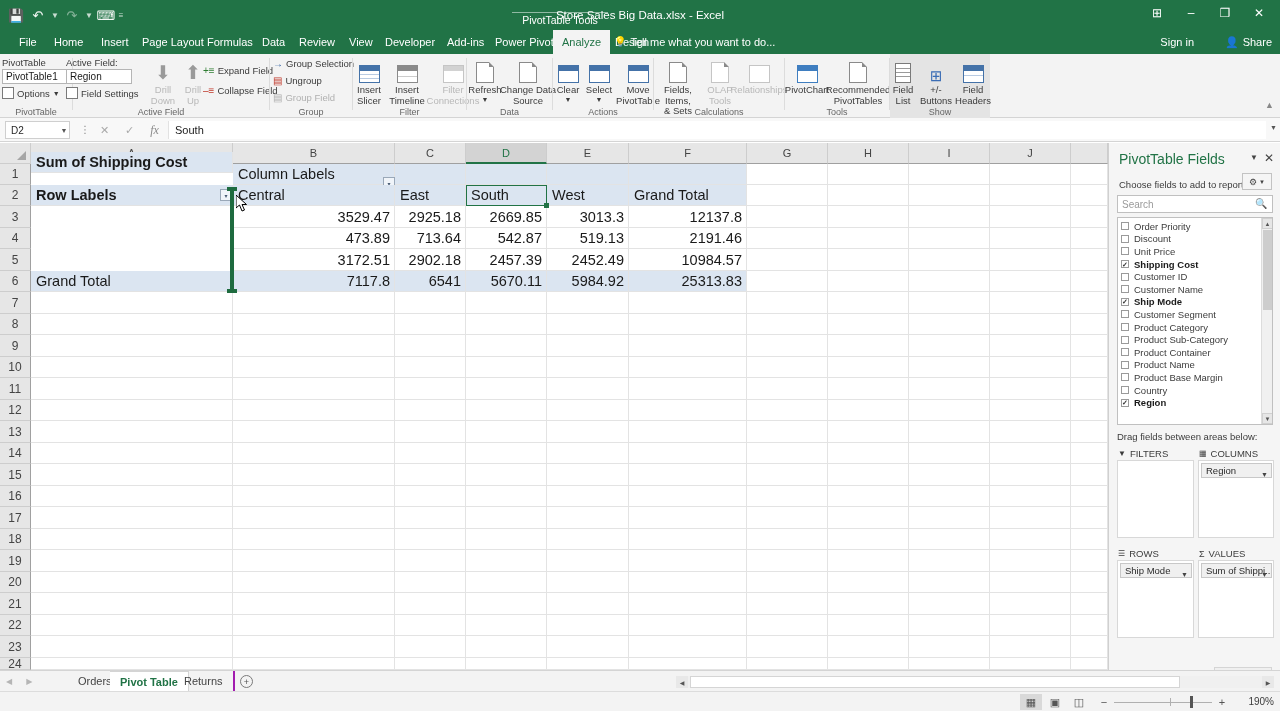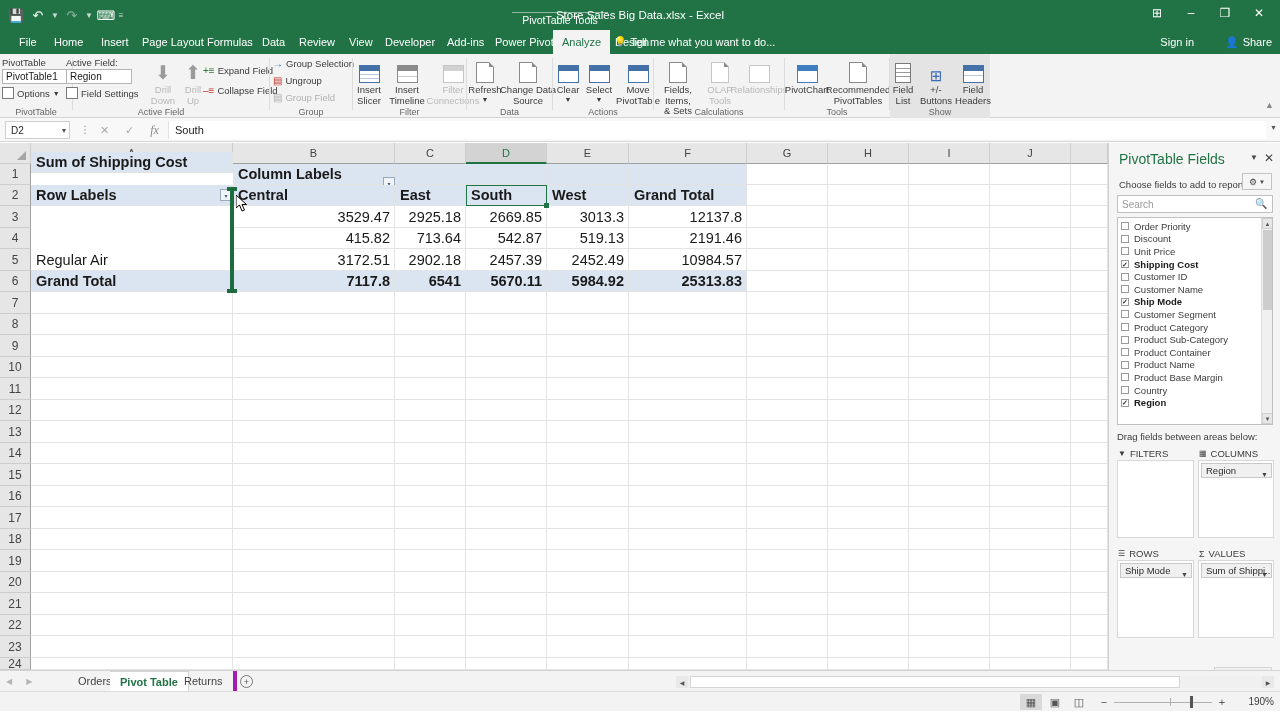--- a/index.html
+++ b/index.html
@@ -118,21 +118,21 @@
   .colhdr { position:absolute; top:0; height:21px; background:#e6e6e6;
             border-right:1px solid #cdcdcd; border-bottom:1px solid #a0a0a0;
             font-size:11px; color:#444; display:flex; align-items:center; justify-content:center;}
   .colhdr.sel { background:#d3d3d3; border-bottom:2px solid #217346; color:#217346; }
   .rowhdr { position:absolute; left:0; width:31px; background:#e6e6e6;
             border-right:1px solid #a0a0a0; border-bottom:1px solid #cdcdcd;
             font-size:12px; color:#444; display:flex; align-items:center; justify-content:center;}
   .cell { position:absolute; font-size:14.5px; color:#1a1a1a; overflow:hidden;
           white-space:nowrap; display:flex; align-items:center;
           border-right:1px solid #e3e3e3; border-bottom:1px solid #e3e3e3;}
-  .cell.pivot { background:#dbe5f1;font-weight:bold; }
+  .cell.pivot { background:#dbe5f1; }
   .cell.bodywhite { background:#ffffff; }
   .cell.num { justify-content:flex-end; padding-right:4px;}
   .cell.txt { padding-left:5px; }
   .cell.bold { font-weight:bold; }
   .blankcell { position:absolute; border-right:1px solid #e3e3e3; border-bottom:1px solid #e3e3e3; background:#fff;}
 
   .filterbtn { position:absolute; width:12px; height:12px; border:1px solid #9aa8b8; background:#f0f4f9;
                display:flex; align-items:center; justify-content:center; font-size:6px; color:#4a5d75;}
   .selbox { position:absolute; border:1.5px solid #217346; pointer-events:none;}
   .selbox .handle { position:absolute; right:-3px; bottom:-3px; width:5px; height:5px; background:#217346;}
@@ -183,21 +183,21 @@
   .defer .cb { width:9px; height:9px; border:1px solid #9a9a9a; background:#fff;}
   .updbtn { position:absolute; right:8px; bottom:7px; width:58px; height:17px; border:1px solid #d5d5d5;
             background:#f0f0f0; color:#b0b0b0; font-size:9px; display:flex; align-items:center; justify-content:center;}
 
   
   .sheetbar { position:absolute; left:0; top:670px; width:1280px; height:21px; background:#f3f3f3;
               border-top:1px solid #d4d4d4;}
   .navarrows { position:absolute; left:6px; top:0; height:21px; display:flex; align-items:center; gap:14px;
                font-size:8px; color:#b5b5b5;}
   .stab { position:absolute; top:0; height:21px; line-height:21px; font-size:11px; color:#444;
-          padding:0 10px; white-space:nowrap; border-right:4px solid #a21caf;}
+          padding:0 10px; white-space:nowrap; border-right:2px solid #a21caf;}
   .stab.active { background:#fff; color:#217346; font-weight:bold; border-top:1px solid #d4d4d4; border-right:1px solid #d4d4d4;}
   .addsheet { position:absolute; top:4px; width:13px; height:13px; border:1px solid #7a7a7a; border-radius:50%;
               display:flex; align-items:center; justify-content:center; font-size:9px; color:#555;}
   .hscroll { position:absolute; left:676px; top:675px; width:598px; height:12px; background:#f0f0f0;}
   .hs-l { position:absolute; left:0; top:0; width:12px; height:12px; background:#e8e8e8;
           display:flex; align-items:center; justify-content:center; font-size:6px; color:#555;}
   .hs-r { position:absolute; right:0; top:0; width:12px; height:12px; background:#e8e8e8;
           display:flex; align-items:center; justify-content:center; font-size:6px; color:#555;}
   .hs-thumb { position:absolute; left:14px; top:0; width:490px; height:12px; background:#fff; border:1px solid #d5d5d5;}
 
@@ -799,27 +799,26 @@
     <div class="cell pivot txt" style="left:466px; top:42px; width:81px; height:21px">South</div>
     <div class="cell pivot txt" style="left:547px; top:42px; width:82px; height:21px">West</div>
     <div class="cell pivot txt" style="left:629px; top:42px; width:118px; height:21px">Grand Total</div>
 
     <div class="cell bodywhite num" style="left:233px; top:63px; width:162px; height:22px">3529.47</div>
     <div class="cell bodywhite num" style="left:395px; top:63px; width:71px; height:22px">2925.18</div>
     <div class="cell bodywhite num" style="left:466px; top:63px; width:81px; height:22px">2669.85</div>
     <div class="cell bodywhite num" style="left:547px; top:63px; width:82px; height:22px">3013.3</div>
     <div class="cell bodywhite num" style="left:629px; top:63px; width:118px; height:22px">12137.8</div>
 
-    <div class="cell bodywhite num" style="left:233px; top:85px; width:162px; height:21px">415.82</div>
+    <div class="cell bodywhite num" style="left:233px; top:85px; width:162px; height:21px">473.89</div>
     <div class="cell bodywhite num" style="left:395px; top:85px; width:71px; height:21px">713.64</div>
     <div class="cell bodywhite num" style="left:466px; top:85px; width:81px; height:21px">542.87</div>
     <div class="cell bodywhite num" style="left:547px; top:85px; width:82px; height:21px">519.13</div>
     <div class="cell bodywhite num" style="left:629px; top:85px; width:118px; height:21px">2191.46</div>
 
-    <div class="cell bodywhite txt" style="left:31px; top:106px; width:202px; height:22px">Regular Air</div>
     <div class="cell bodywhite num" style="left:233px; top:106px; width:162px; height:22px">3172.51</div>
     <div class="cell bodywhite num" style="left:395px; top:106px; width:71px; height:22px">2902.18</div>
     <div class="cell bodywhite num" style="left:466px; top:106px; width:81px; height:22px">2457.39</div>
     <div class="cell bodywhite num" style="left:547px; top:106px; width:82px; height:22px">2452.49</div>
     <div class="cell bodywhite num" style="left:629px; top:106px; width:118px; height:22px">10984.57</div>
 
     <div class="cell pivot txt" style="left:31px; top:128px; width:202px; height:21px">Grand Total</div>
     <div class="cell pivot num" style="left:233px; top:128px; width:162px; height:21px">7117.8</div>
     <div class="cell pivot num" style="left:395px; top:128px; width:71px; height:21px">6541</div>
     <div class="cell pivot num" style="left:466px; top:128px; width:81px; height:21px">5670.11</div>

